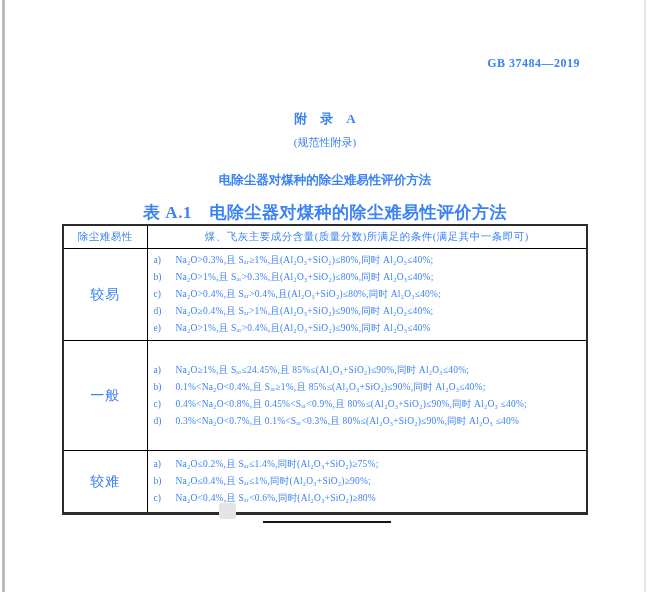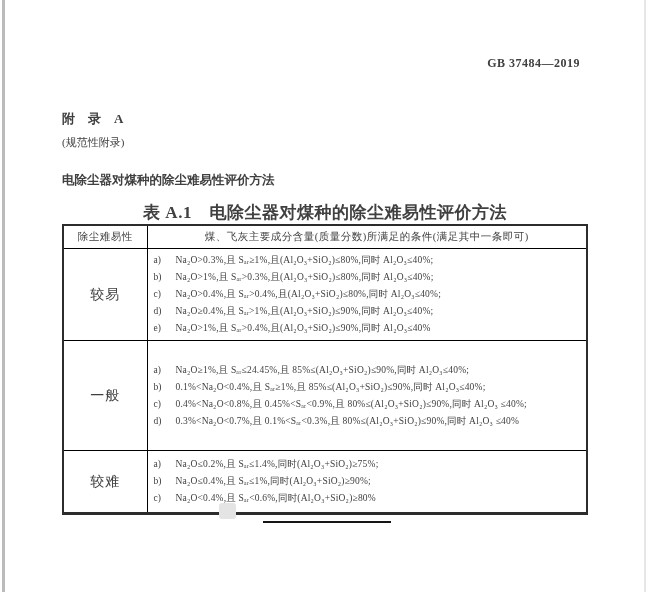--- a/index.html
+++ b/index.html
@@ -1,29 +1,29 @@
 <!DOCTYPE html>
 <html><head>
 <meta charset="utf-8">
 <style>
   html,body { margin:0; padding:0; background:#ffffff; }
   .page {
     position:relative; width:648px; height:592px; background:#ffffff;
     font-family:"Liberation Serif","DejaVu Serif","DejaVu Sans",serif;
-    color:#404040; overflow:hidden;
+    color:#3b82f6; overflow:hidden;
   }
   .edge-left  { position:absolute; left:2px;  top:0; width:3px; height:592px; background:#bbbbbb; }
   .edge-right { position:absolute; left:644px; top:0; width:2px; height:592px; background:#e6e6e6; }
 
   .std-code {
     position:absolute; top:56px; left:0; width:580px; text-align:right;
     font-weight:bold; font-size:12px; letter-spacing:0.5px;
   }
 
-  .appendix { position:absolute; left:62px; top:110px; width:526px; }
+  .appendix { position:absolute; left:62px; top:110px; width:526px; text-align:center; }
   .appendix-label { font-size:13px;   font-weight:bold; margin-bottom:7px; }
   .appendix-note  { font-size:11px;   margin-bottom:22px; }
   .appendix-title { font-size:12.5px; font-weight:bold; }
 
   .intro {
     position:absolute; left:62px; top:174px; width:526px; margin:0;
     font-size:11.5px; line-height:16px; text-indent:34px;
   }
 
   .caption {

